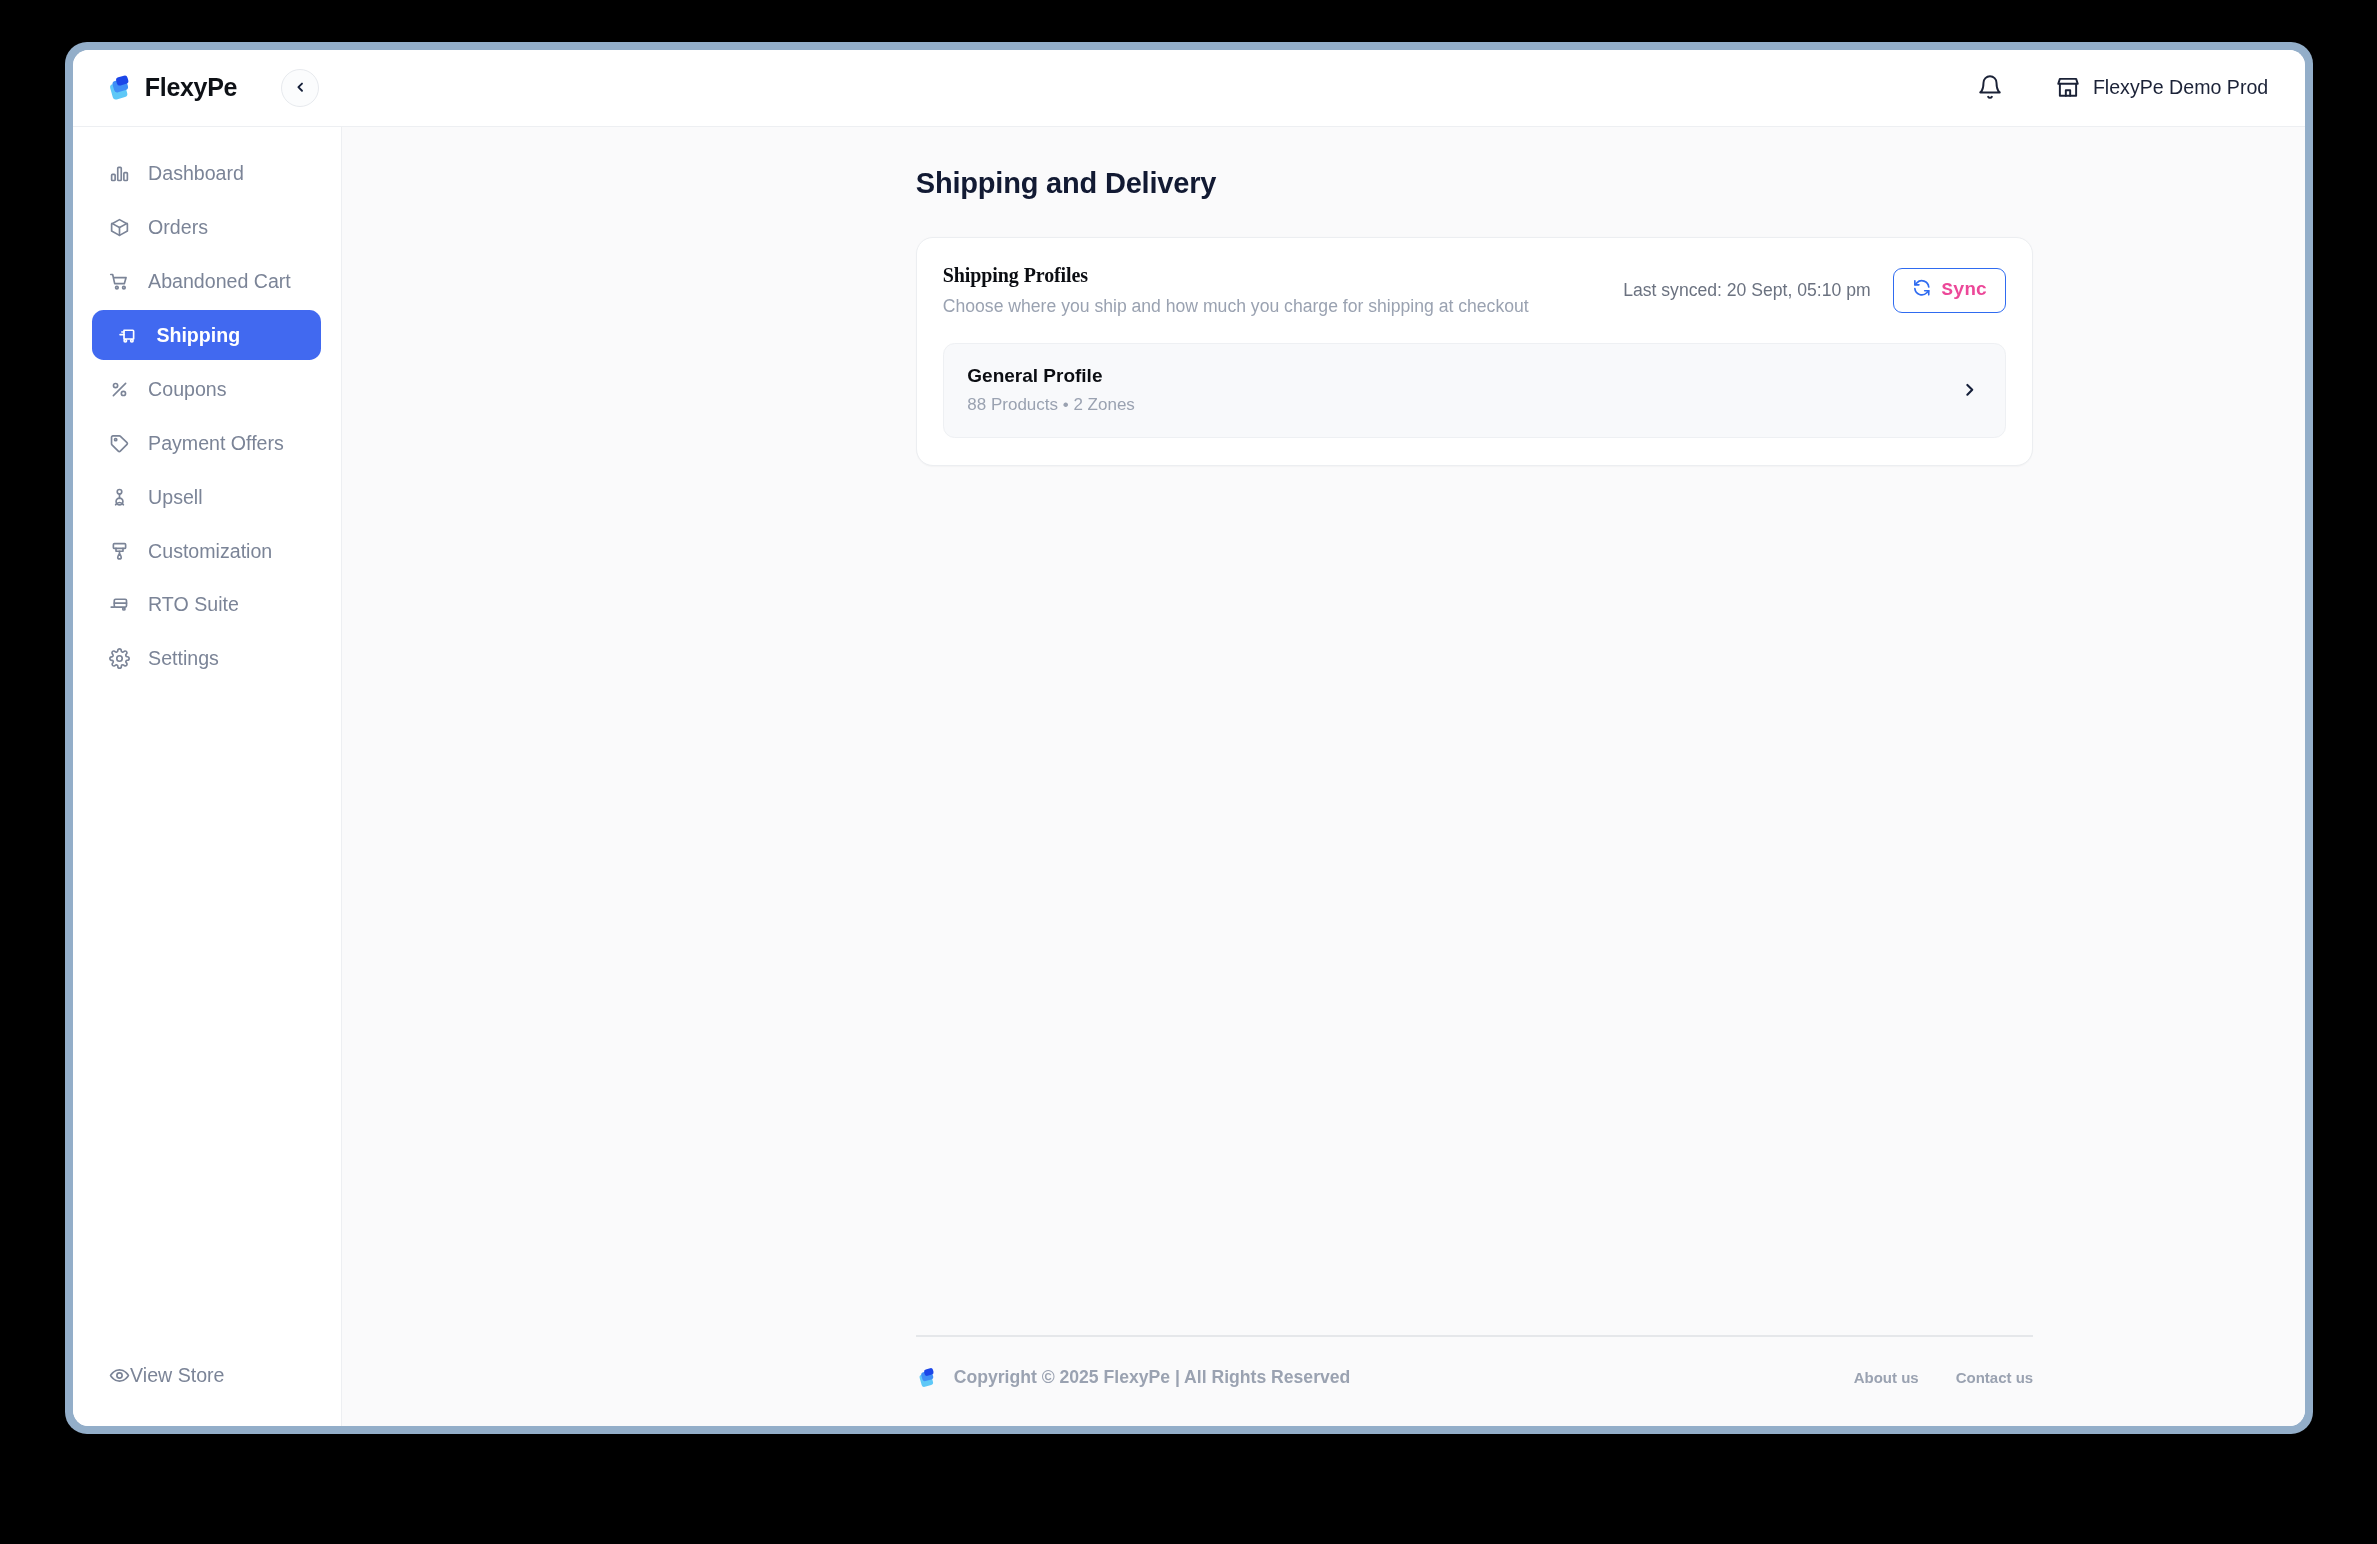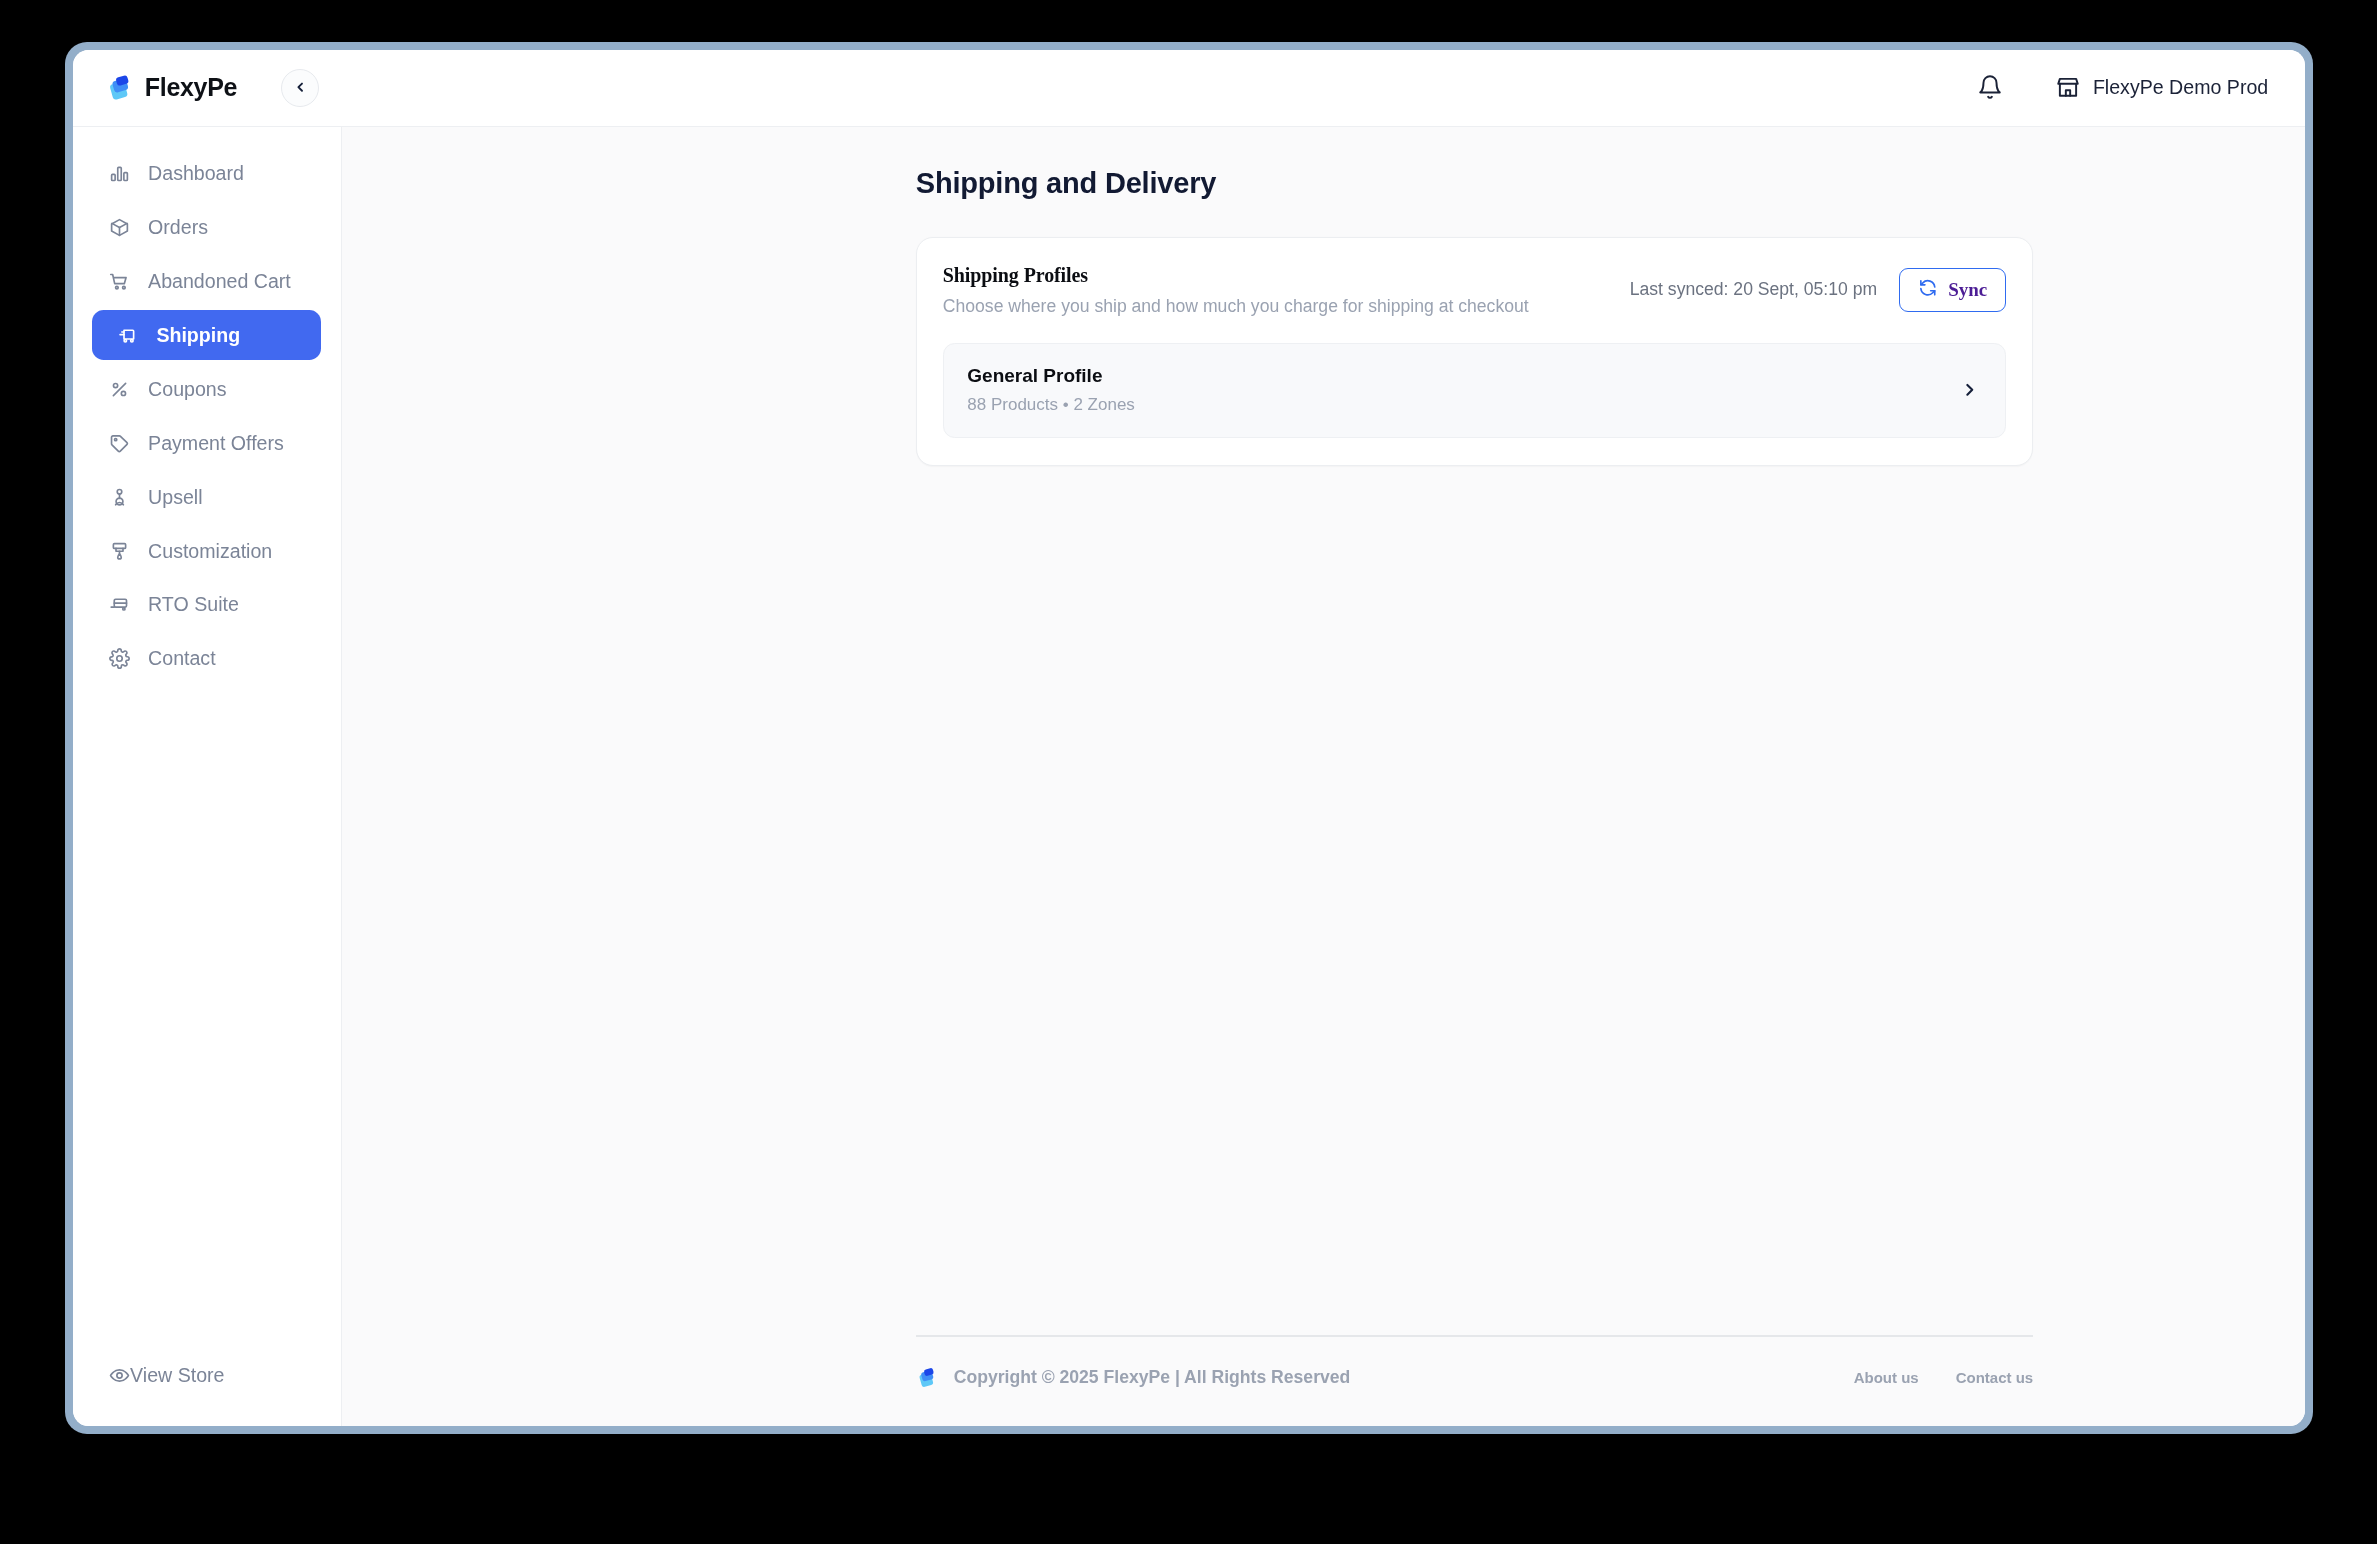--- a/index.html
+++ b/index.html
@@ -172,28 +172,28 @@
   }
   #sync-area { display: flex; align-items: center; gap: 22px; padding-top: 3.9px; }
   #last-synced {
     font-size: 17.6px;
     color: #6b7280;
     white-space: nowrap;
   }
   #sync-btn {
     display: flex; align-items: center; gap: 10.4px;
     border: 1.6px solid #2f6bf0;
-    color: #4c1d95;
+    color: #ec4899;
     background: #ffffff;
     border-radius: 9px;
     padding: 9px 18px;
     font-size: 19px;
     font-weight: 700;
     cursor: pointer;
-    font-family: Liberation Serif, serif;
+    font-family: Liberation Mono, monospace;
   }
 
   #profile-row {
     margin-top: 26px;
     background: #f8f9fb;
     border: 1.3px solid #eef0f3;
     border-radius: 11.7px;
     padding: 21px 26px 22px 23.5px;
     display: flex;
     align-items: center;
@@ -391,21 +391,21 @@
             <span class="nav-label">RTO Suite</span>
           </div>
 
           <div class="nav-item">
             <span class="nav-icon">
               <svg width="21" height="21" viewBox="0 0 24 24" fill="none" stroke="#7b8497" stroke-width="1.9" stroke-linecap="round" stroke-linejoin="round">
                 <circle cx="12" cy="12" r="3.1"></circle>
                 <path d="M19.4 15a1.6 1.6 0 0 0 .3 1.8l.1.1a2 2 0 1 1-2.8 2.8l-.1-.1a1.6 1.6 0 0 0-1.8-.3 1.6 1.6 0 0 0-1 1.5V21a2 2 0 1 1-4 0v-.1a1.6 1.6 0 0 0-1-1.5 1.6 1.6 0 0 0-1.8.3l-.1.1A2 2 0 1 1 4.4 17l.1-.1a1.6 1.6 0 0 0 .3-1.8 1.6 1.6 0 0 0-1.5-1H3a2 2 0 1 1 0-4h.1a1.6 1.6 0 0 0 1.5-1 1.6 1.6 0 0 0-.3-1.8L4.2 7A2 2 0 1 1 7 4.2l.1.1a1.6 1.6 0 0 0 1.8.3H9a1.6 1.6 0 0 0 1-1.5V3a2 2 0 1 1 4 0v.1a1.6 1.6 0 0 0 1 1.5 1.6 1.6 0 0 0 1.8-.3l.1-.1A2 2 0 1 1 19.7 7l-.1.1a1.6 1.6 0 0 0-.3 1.8V9a1.6 1.6 0 0 0 1.5 1H21a2 2 0 1 1 0 4h-.1a1.6 1.6 0 0 0-1.5 1z"></path>
               </svg>
             </span>
-            <span class="nav-label">Contact</span>
+            <span class="nav-label">Settings</span>
           </div>
         </div>
 
         <div id="view-store-wrap">
           <div id="view-store">
             <span class="nav-icon">
               <svg width="21" height="21" viewBox="0 0 24 24" fill="none" stroke="#7b8497" stroke-width="1.9" stroke-linecap="round" stroke-linejoin="round">
                 <path d="M1.8 12S5.5 5.5 12 5.5 22.2 12 22.2 12 18.5 18.5 12 18.5 1.8 12 1.8 12z"></path>
                 <circle cx="12" cy="12" r="3"></circle>
               </svg>

